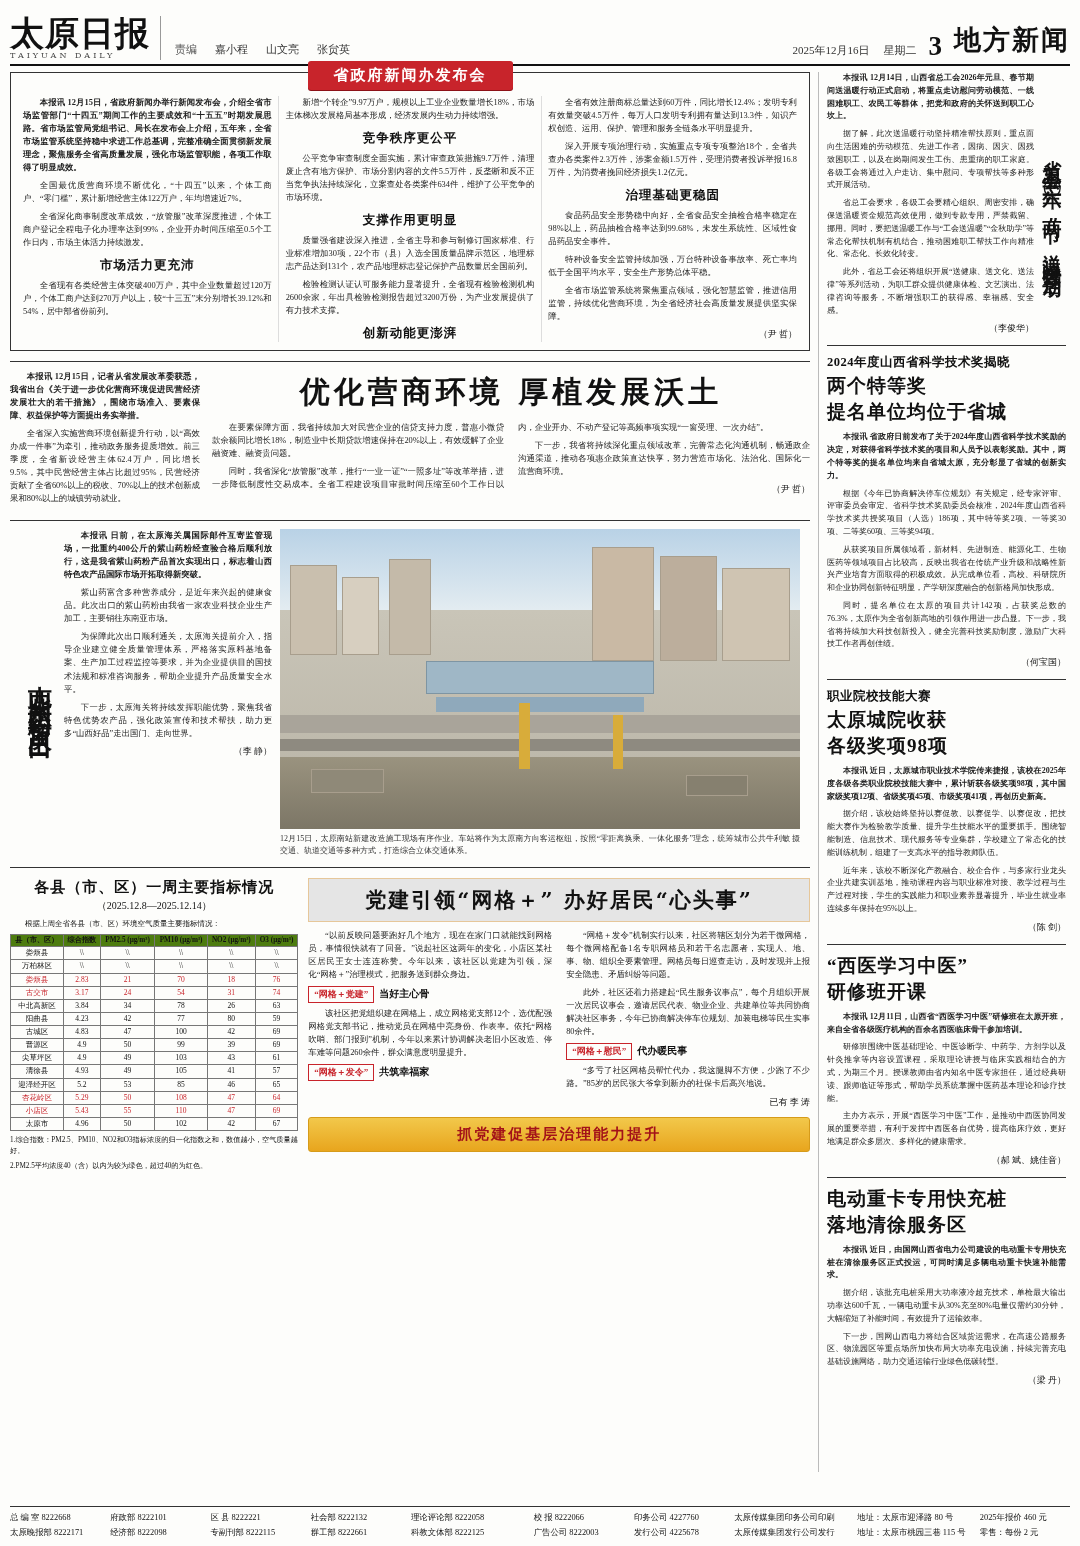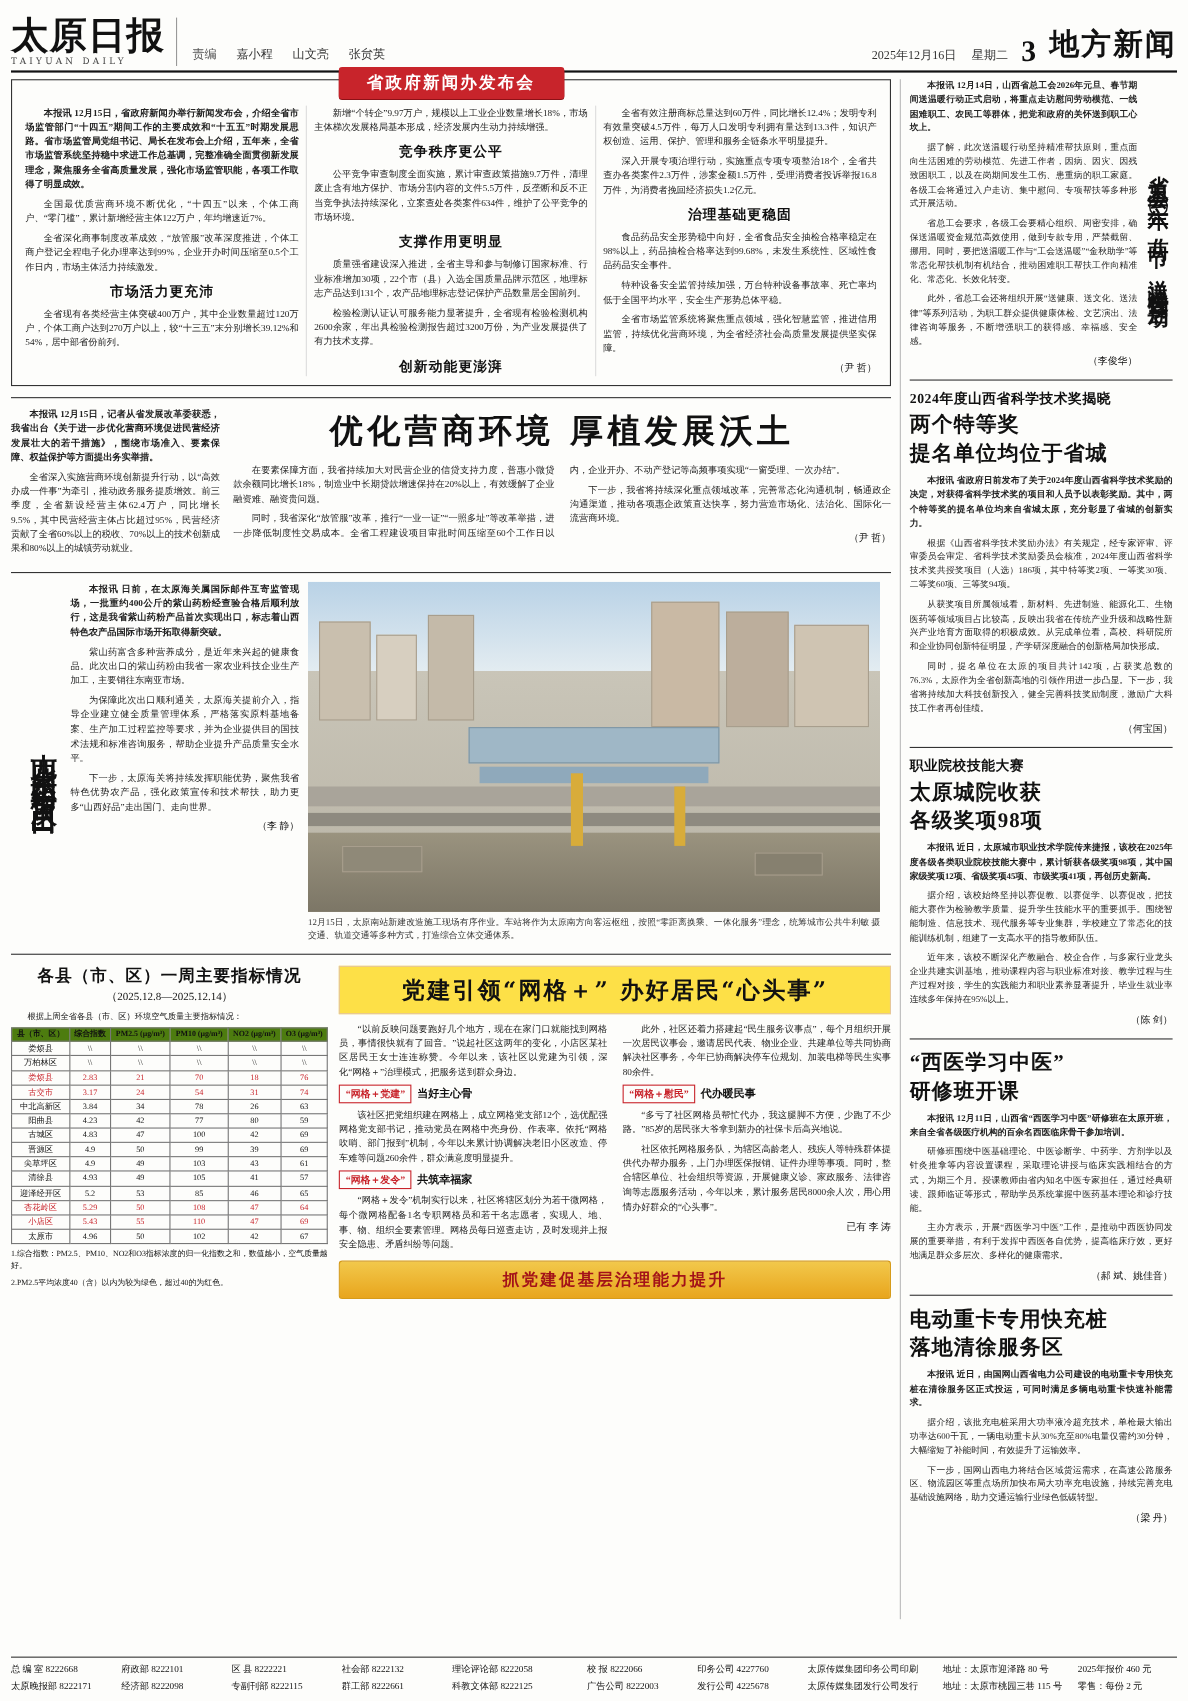--- a/index.html
+++ b/index.html
@@ -91,21 +91,21 @@
   .tbl-note { font-size:7.5px; line-height:1.5; margin:2px 0 4px; text-indent:2em;}
   table.idx { width:100%; border-collapse:collapse; font-size:7.5px; }
   table.idx th, table.idx td { border:1px solid #777; padding:1px 2px; text-align:center; line-height:1.35;}
   table.idx th { font-weight:bold; background:#4d7c0f; font-size:7.2px;}
   table.idx td.city { text-align:center; }
   .redtxt { color:#c8242b; }
   .foot-note { font-size:7.2px; line-height:1.5; margin-top:4px;}
 
   .party-col { width:510px; }
   .party-head {
-    background:#fde047; border:1px solid #e6c79a; text-align:center;
+    background:#e5e5e5; border:1px solid #e6c79a; text-align:center;
     font-size:21px; font-weight:bold; letter-spacing:2px; padding:7px 4px;
     font-family:"DejaVu Serif", serif;
   }
   .inline-tag {
     display:inline-block; border:1px solid #c8242b; color:#c8242b;
     font-size:9px; padding:1px 5px; margin-right:5px; font-weight:bold;
   }
   .tagline { font-size:10px; font-weight:bold; margin:5px 0 4px; }
   .banner {
     margin-top:8px; background:linear-gradient(#f2c84b,#e8a51d);
@@ -396,21 +396,20 @@
             <p class="art">该社区把党组织建在网格上，成立网格党支部12个，选优配强网格党支部书记，推动党员在网格中亮身份、作表率。依托“网格吹哨、部门报到”机制，今年以来累计协调解决老旧小区改造、停车难等问题260余件，群众满意度明显提升。</p>
             <div class="tagline">
               <span class="inline-tag">“网格＋发令”</span><span>共筑幸福家</span>
             </div>
             <p class="art">“网格＋发令”机制实行以来，社区将辖区划分为若干微网格，每个微网格配备1名专职网格员和若干名志愿者，实现人、地、事、物、组织全要素管理。网格员每日巡查走访，及时发现并上报安全隐患、矛盾纠纷等问题。</p>
             <p class="art">此外，社区还着力搭建起“民生服务议事点”，每个月组织开展一次居民议事会，邀请居民代表、物业企业、共建单位等共同协商解决社区事务，今年已协商解决停车位规划、加装电梯等民生实事80余件。</p>
             <div class="tagline">
               <span class="inline-tag">“网格＋慰民”</span><span>代办暖民事</span>
             </div>
             <p class="art">“多亏了社区网格员帮忙代办，我这腿脚不方便，少跑了不少路。”85岁的居民张大爷拿到新办的社保卡后高兴地说。</p>
-            <p class="art">社区依托网格服务队，为辖区高龄老人、残疾人等特殊群体提供代办帮办服务，上门办理医保报销、证件办理等事项。同时，整合辖区单位、社会组织等资源，开展健康义诊、家政服务、法律咨询等志愿服务活动，今年以来，累计服务居民8000余人次，用心用情办好群众的“心头事”。</p>
             <div class="credit">已有  李  涛</div>
           </div>
           <div class="banner">抓党建促基层治理能力提升</div>
         </div>
       </div>
     </div>
 
     <div class="col-right">
 
       <div class="r-vtitle-wrap">
@@ -426,21 +425,21 @@
 
       <hr class="rule">
 
       <div>
         <div class="r-head">
           <div class="l1">2024年度山西省科学技术奖揭晓</div>
           <div class="l2">两个特等奖</div>
           <div class="l3">提名单位均位于省城</div>
         </div>
         <p class="rart lede" style="margin-top:6px;">本报讯  省政府日前发布了关于2024年度山西省科学技术奖励的决定，对获得省科学技术奖的项目和人员予以表彰奖励。其中，两个特等奖的提名单位均来自省城太原，充分彰显了省城的创新实力。</p>
-        <p class="rart">根据《山西省科学技术奖励办法》有关规定，经专家评审、评审委员会审定、省科学技术奖励委员会核准，2024年度山西省科学技术奖共授奖项目（人选）186项，其中特等奖2项、一等奖30项、二等奖60项、三等奖94项。</p>
+        <p class="rart">根据《今年已协商解决停车位规划》有关规定，经专家评审、评审委员会审定、省科学技术奖励委员会核准，2024年度山西省科学技术奖共授奖项目（人选）186项，其中特等奖2项、一等奖30项、二等奖60项、三等奖94项。</p>
         <p class="rart">从获奖项目所属领域看，新材料、先进制造、能源化工、生物医药等领域项目占比较高，反映出我省在传统产业升级和战略性新兴产业培育方面取得的积极成效。从完成单位看，高校、科研院所和企业协同创新特征明显，产学研深度融合的创新格局加快形成。</p>
         <p class="rart">同时，提名单位在太原的项目共计142项，占获奖总数的76.3%，太原作为全省创新高地的引领作用进一步凸显。下一步，我省将持续加大科技创新投入，健全完善科技奖励制度，激励广大科技工作者再创佳绩。</p>
         <div class="credit">（何宝国）</div>
       </div>
 
       <hr class="rule">
 
       <div>
         <div class="r-head">
           <div class="l1">职业院校技能大赛</div>

